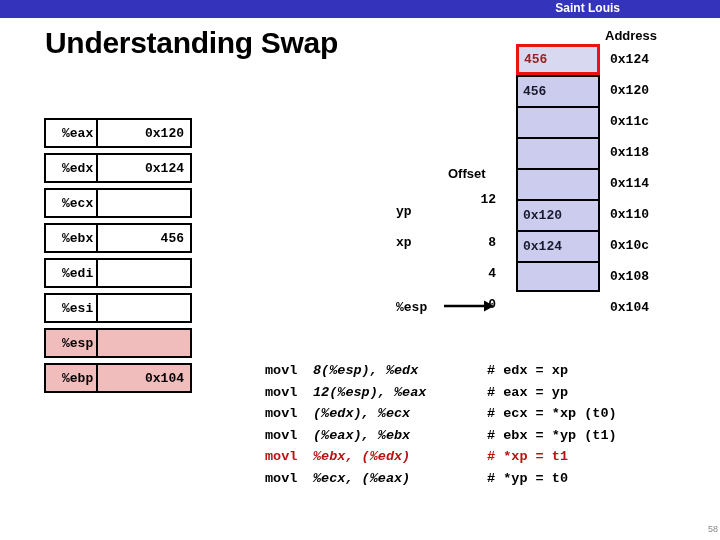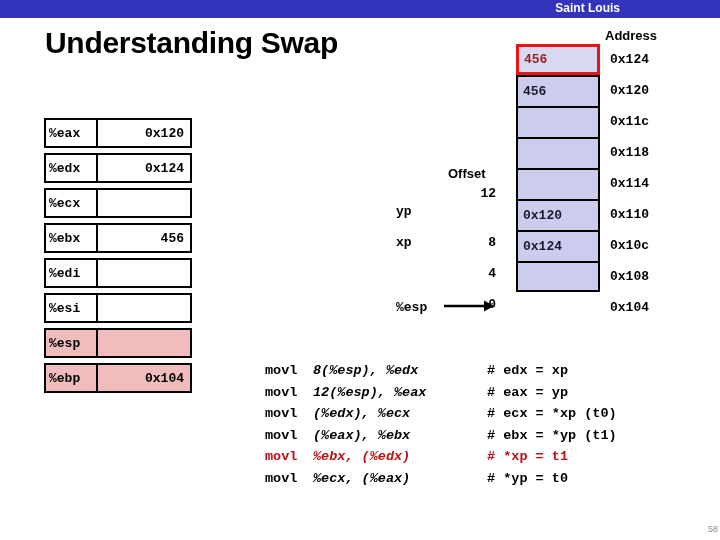--- a/index.html
+++ b/index.html
@@ -27,21 +27,21 @@
     white-space:nowrap;letter-spacing:-0.3px;
   }
   
   #reg-table{position:absolute;left:44px;top:118px;}
   .reg-row{
     display:flex;width:148px;height:30px;margin-bottom:5px;
     border:2px solid #000000;box-sizing:border-box;background:#ffffff;
   }
   .reg-name{
     width:52px;border-right:2px solid #000000;box-sizing:border-box;
-    display:flex;align-items:center;padding-left:3px;
+    display:flex;align-items:center;padding-left:16px;
     font-family:"Liberation Mono", monospace;font-size:13px;font-weight:bold;color:#000;
   }
   .reg-val{
     flex:1;display:flex;align-items:center;justify-content:flex-end;
     padding-right:6px;
     font-family:"Liberation Mono", monospace;font-size:13px;font-weight:bold;color:#000;
   }
   .reg-row.hl{background:#f0bcbc;}
   .reg-row.hl .reg-name{background:#f0bcbc;}
   .reg-row.hl .reg-val{background:#f0bcbc;}
@@ -172,21 +172,21 @@
     <div class="addr-item">0x118</div>
     <div class="addr-item">0x114</div>
     <div class="addr-item">0x110</div>
     <div class="addr-item">0x10c</div>
     <div class="addr-item">0x108</div>
     <div class="addr-item">0x104</div>
   </div>
 
 <div id="offset-header">Offset</div>
 <div id="offset-col">
-    <div class="off-row" style="left: 376px; top: 185px;">12</div>
+    <div class="off-row" style="left: 376px; top: 191px;">12</div>
     <div class="off-label" style="left: 396px; top: 203px;">yp</div>
     <div class="off-row" style="left: 376px; top: 234px;">8</div>
     <div class="off-label" style="left: 396px; top: 234px;">xp</div>
     <div class="off-row" style="left: 376px; top: 265px;">4</div>
     <div class="off-row" style="left: 376px; top: 296px;">0</div>
   </div>
 
 <div id="esp-ptr">%esp</div>
 <svg id="esp-arrow" viewBox="0 0 52 14">
   <line x1="0" y1="7" x2="40" y2="7" stroke="#000" stroke-width="2.5"></line>

